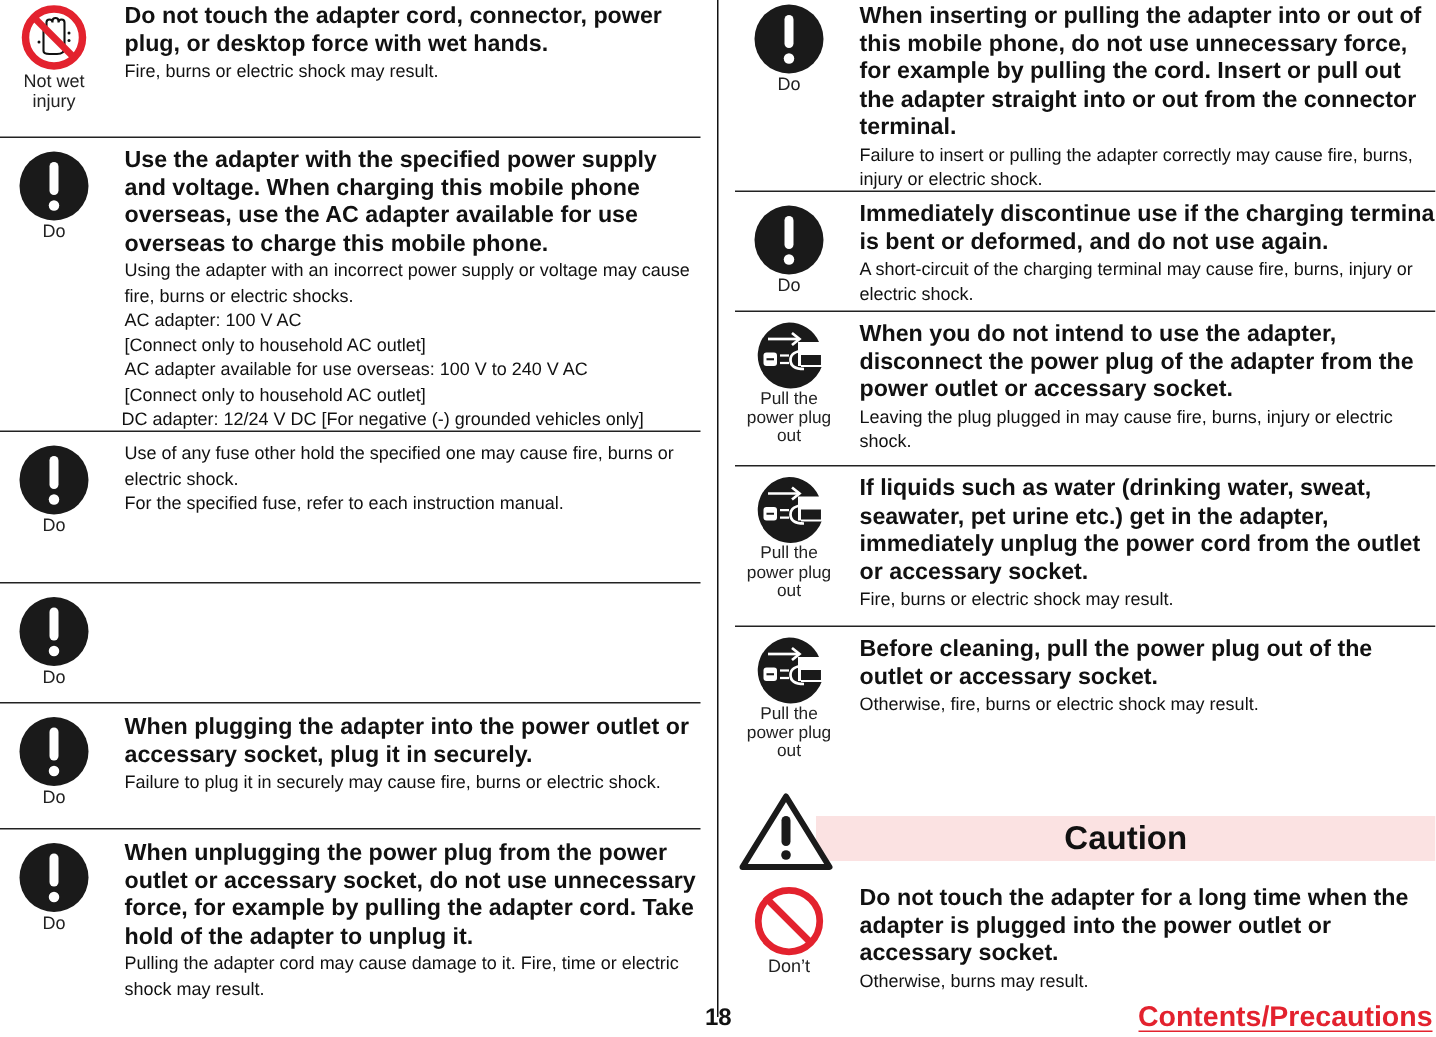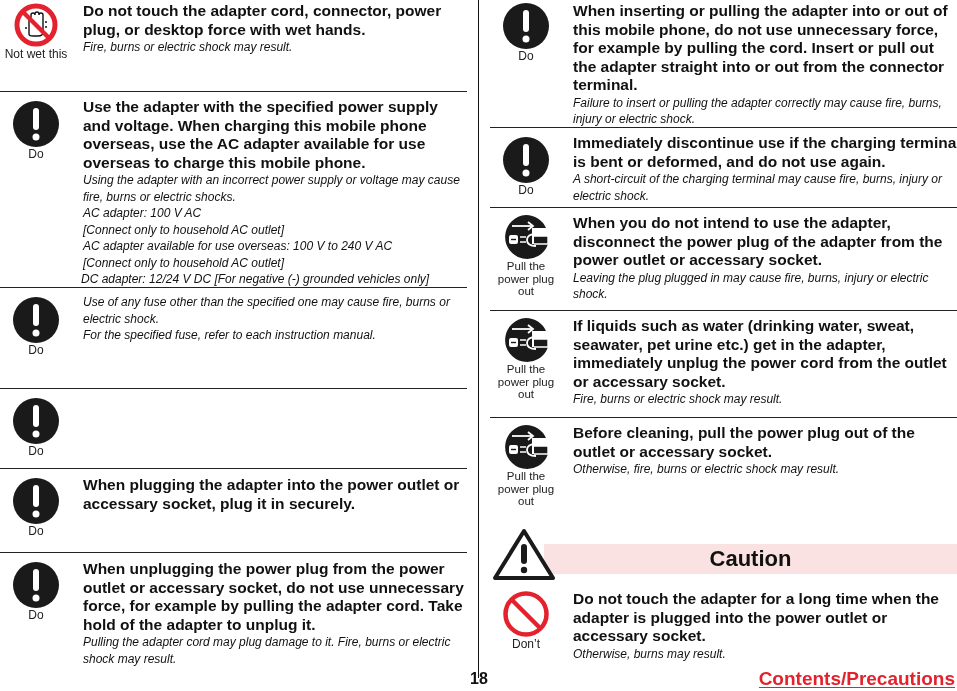--- a/index.html
+++ b/index.html
@@ -7,21 +7,21 @@
   .col{position:absolute;top:0;}
   .col-left{left:0;width:467px;}
   .col-right{left:490px;width:467px;}
   .divider{position:absolute;left:478px;top:0;width:1px;height:678px;background:#111;}
   .item{position:relative;border-bottom:1.5px solid #222;box-sizing:border-box;}
   .item.last{border-bottom:none;}
   .icon-box{position:absolute;left:0;top:2px;width:72px;text-align:center;}
   .icon-label{font-size:12px;line-height:13px;color:#222;}
   .body{margin-left:83px;padding-top:2px;}
   .head{font-weight:bold;font-size:15.5px;line-height:18.5px;color:#111;}
-  .desc{font-size:12px;line-height:16.5px;color:#111;font-style:italic;}
+  .desc{font-size:12px;line-height:16.5px;color:#111;}
   .caution-bar{position:relative;height:34px;margin-top:0;}
   .caution-band{position:absolute;left:54px;right:0;top:16px;height:30px;background:#fbe2e2;}
   .caution-title{position:absolute;left:54px;right:0;top:16px;height:17px;text-align:center;font-weight:bold;font-size:22px;line-height:30px;}
   .pagenum{position:absolute;left:470px;top:670px;font-weight:bold;font-size:16px;}
   .section-link{position:absolute;right:2px;top:671px;font-weight:bold;font-size:19px;color:#e3222e;border-bottom:1.5px solid #e3222e;line-height:16px;}
   svg{display:block;margin:0 auto;}
 </style>
 </head>
 <body>
 
@@ -30,21 +30,21 @@
   <div class="item" style="height:92px;">
     <div class="icon-box">
       <svg width="46" height="46" viewBox="0 0 46 46">
         <circle cx="23" cy="23" r="19" fill="#fff" stroke="#e3222e" stroke-width="5"></circle>
         <path d="M16 32 L16 19 Q16 16 18 16 L18 13 Q18 11 20 11 Q22 11 22 13 L22 12 Q22 10 24 10 Q26 10 26 12 L26 13 Q26 11 28 11 Q30 11 30 13 L30 30 Q30 34 25 34 L20 34 Q16 34 16 32 Z" fill="#fff" stroke="#111" stroke-width="1.4"></path>
         <circle cx="33" cy="20" r="1" fill="#111"></circle>
           <circle cx="33" cy="25" r="1" fill="#111"></circle>
           <circle cx="13" cy="26" r="1" fill="#111"></circle>
         <line x1="10" y1="10" x2="36" y2="36" stroke="#e3222e" stroke-width="4.5"></line>
       </svg>
-      <div class="icon-label">Not wet this</div>
+      <div class="icon-label">Not wet injury</div>
     </div>
     <div class="body">
       <div class="head">Do not touch the adapter cord, connector, power plug, or desktop force with wet hands.</div>
       <div class="desc">Fire, burns or electric shock may result.</div>
     </div>
   </div>
 
   <div class="item" style="height:196px;padding-top:4px;">
     <div class="icon-box" style="top:8px;">
       <svg width="48" height="48" viewBox="0 0 48 48">
@@ -68,21 +68,21 @@
   <div class="item" style="height:101px;padding-top:4px;">
     <div class="icon-box" style="top:8px;">
       <svg width="48" height="48" viewBox="0 0 48 48">
         <circle cx="24" cy="24" r="23" fill="#1a1a1a"></circle>
         <rect x="21" y="8" width="6" height="22" rx="3" fill="#fff"></rect>
           <circle cx="24" cy="37" r="3.5" fill="#fff"></circle>
       </svg>
       <div class="icon-label">Do</div>
     </div>
     <div class="body">
-      <div class="desc">Use of any fuse other than the specified one may cause fire, burns or electric shock.</div>
+      <div class="desc">Use of any fuse other hold the specified one may cause fire, burns or electric shock.</div>
       <div class="desc">For the specified fuse, refer to each instruction manual.</div>
     </div>
   </div>
 
   <div class="item" style="height:80px;padding-top:5px;">
     <div class="icon-box" style="top:8px;">
       <svg width="48" height="48" viewBox="0 0 48 48">
         <circle cx="24" cy="24" r="23" fill="#1a1a1a"></circle>
         <rect x="21" y="8" width="6" height="22" rx="3" fill="#fff"></rect>
           <circle cx="24" cy="37" r="3.5" fill="#fff"></circle>
@@ -95,35 +95,36 @@
     <div class="icon-box" style="top:8px;">
       <svg width="48" height="48" viewBox="0 0 48 48">
         <circle cx="24" cy="24" r="23" fill="#1a1a1a"></circle>
         <rect x="21" y="8" width="6" height="22" rx="3" fill="#fff"></rect>
           <circle cx="24" cy="37" r="3.5" fill="#fff"></circle>
       </svg>
       <div class="icon-label">Do</div>
     </div>
     <div class="body">
       <div class="head">When plugging the adapter into the power outlet or accessary socket, plug it in securely.</div>
+      <div class="desc">Failure to plug it in securely may cause fire, burns or electric shock.</div>
     </div>
   </div>
 
   <div class="item last" style="height:130px;padding-top:5px;">
     <div class="icon-box" style="top:8px;">
       <svg width="48" height="48" viewBox="0 0 48 48">
         <circle cx="24" cy="24" r="23" fill="#1a1a1a"></circle>
         <rect x="21" y="8" width="6" height="22" rx="3" fill="#fff"></rect>
           <circle cx="24" cy="37" r="3.5" fill="#fff"></circle>
       </svg>
       <div class="icon-label">Do</div>
     </div>
     <div class="body">
       <div class="head">When unplugging the power plug from the power outlet or accessary socket, do not use unnecessary force, for example by pulling the adapter cord. Take hold of the adapter to unplug it.</div>
-      <div class="desc">Pulling the adapter cord may plug damage to it. Fire, burns or electric shock may result.</div>
+      <div class="desc">Pulling the adapter cord may cause damage to it. Fire, time or electric shock may result.</div>
     </div>
   </div>
 </div>
 
 <div class="divider"></div>
 
 <div class="col col-right">
 
   <div class="item" style="height:128px;">
     <div class="icon-box" style="top:2px;">

